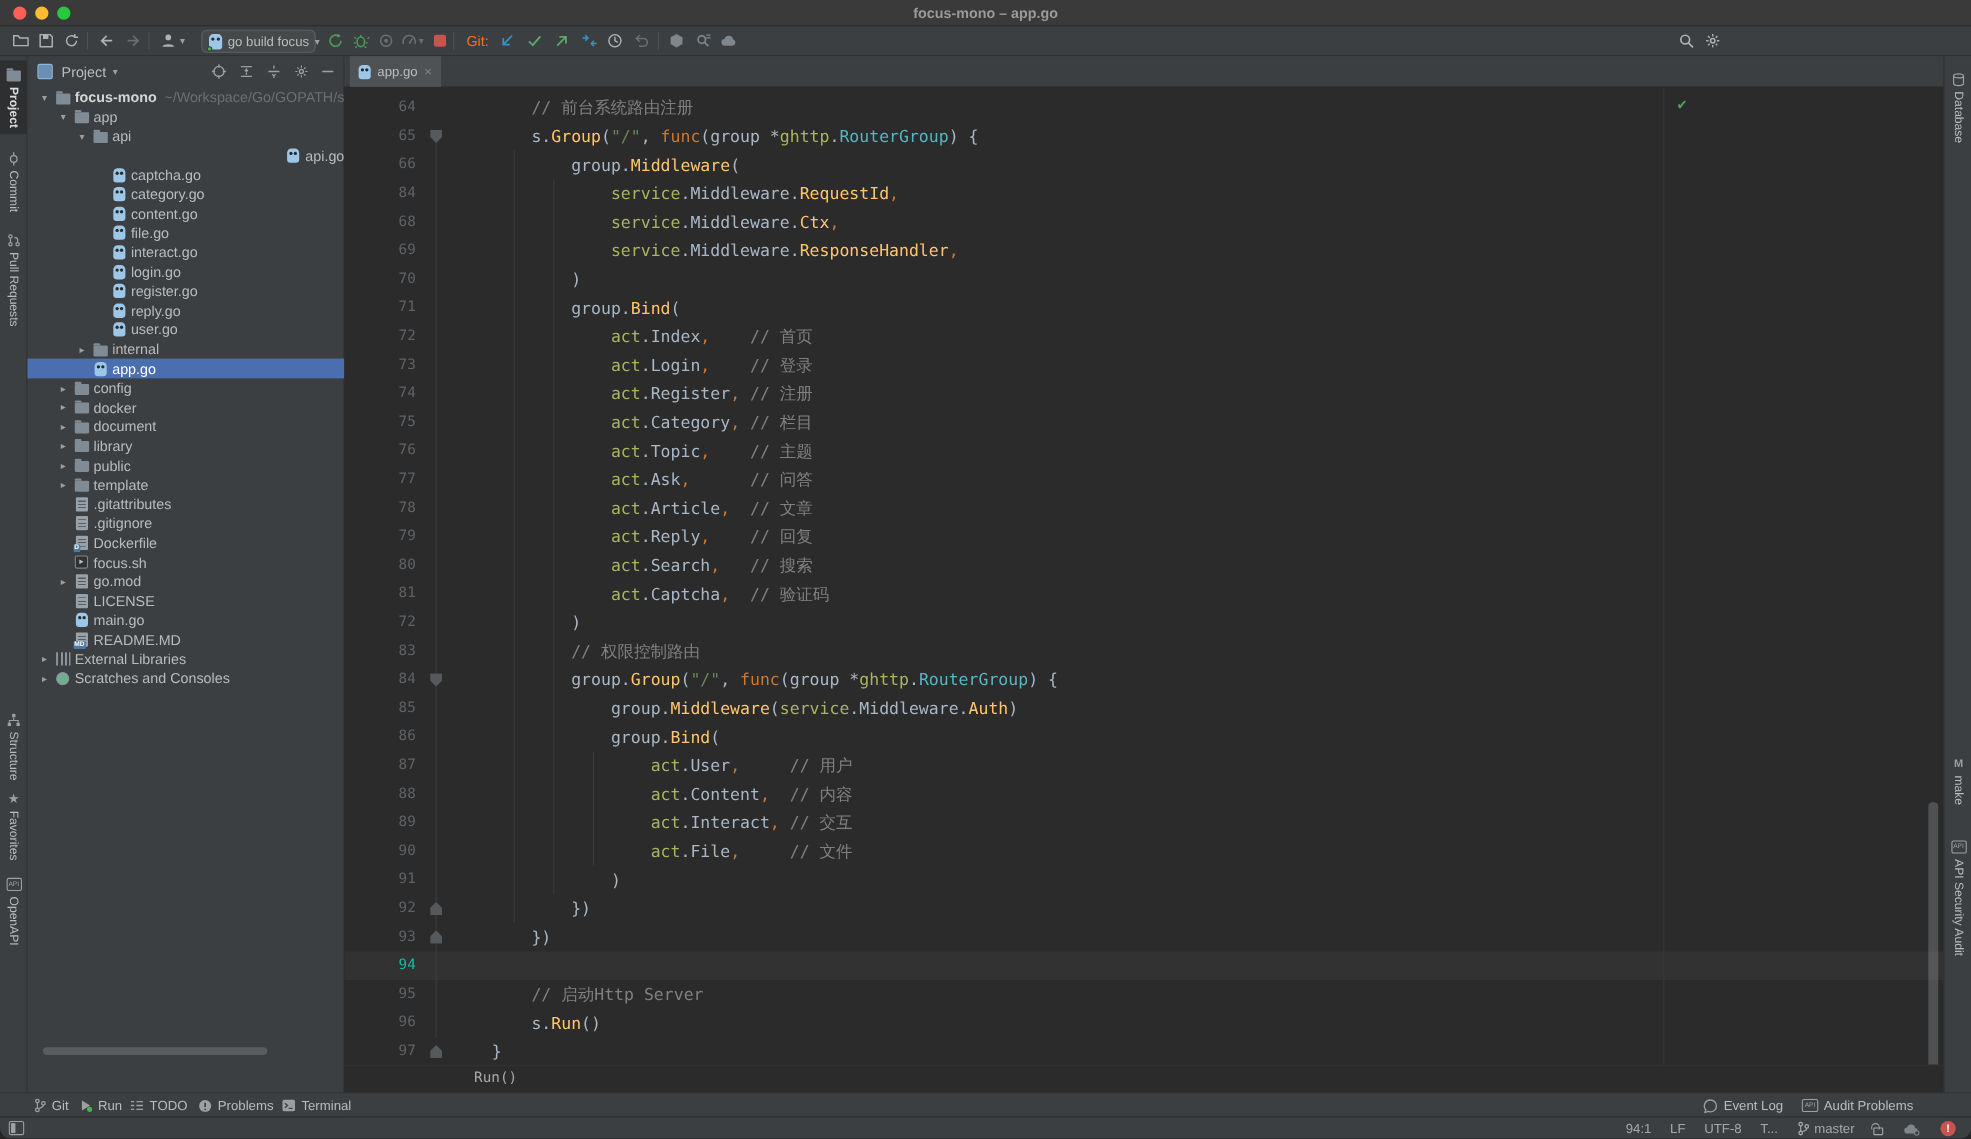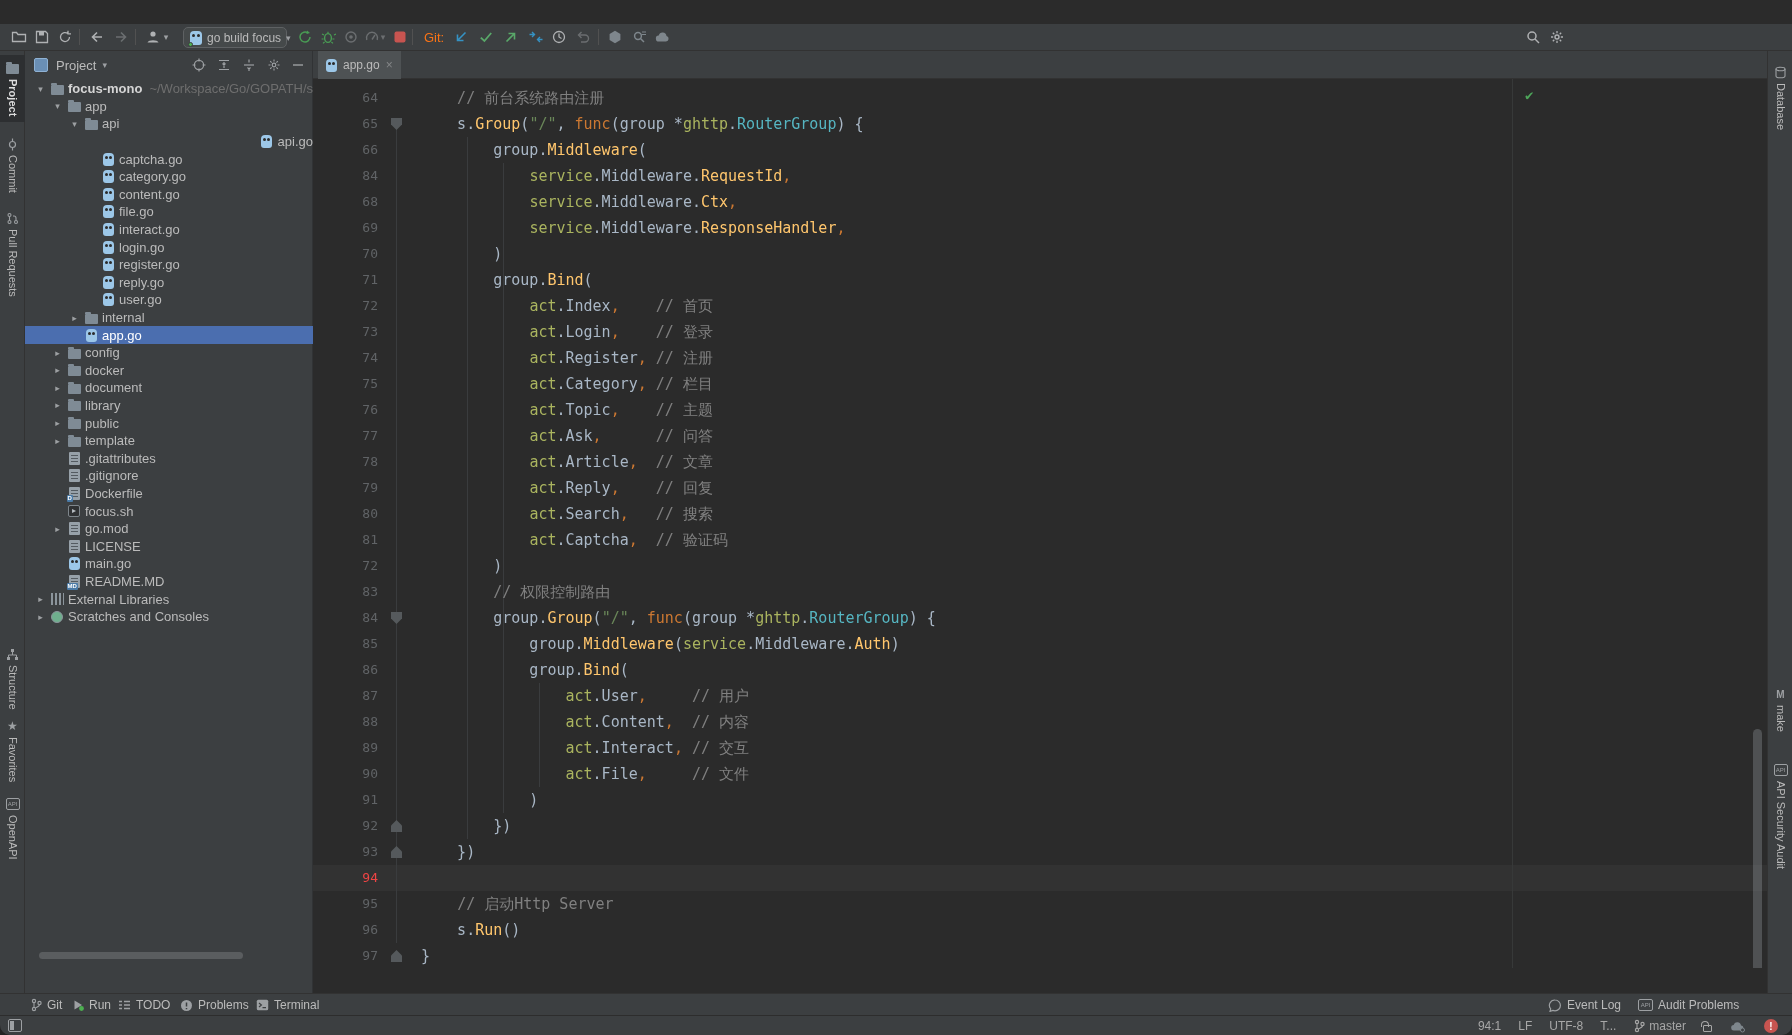--- a/index.html
+++ b/index.html
@@ -79,22 +79,22 @@
   .tab .tname { font-size:12px; color:#BBBBBB; }
   .tab .tclose { font-size:12px; color:#848688; }
 
   .code { position:absolute; left:0; top:28px; width:1454px; height:889px; overflow:hidden;
           font-family:"DejaVu Sans Mono", monospace; font-size:15px; line-height:26px; }
   .curline { position:absolute; left:0; top:786px; width:1454px; height:26px; background:#323232; }
   .guide { position:absolute; width:1px; background:#3A3C3E; }
   .marginline { position:absolute; left:1199px; top:0; width:1px; height:889px; background:#373939; }
   .gutter { position:absolute; left:0; top:6px; width:65px; text-align:right; color:#606366; font-size:13px; }
   .gutter div { height:26px; }
-  .gutter .cur { color:#ef4444; }
-  .codelines { position:absolute; left:108px; top:6px; white-space:pre; color:#A9B7C6; }
+  .gutter .cur { color:#14b8a6; }
+  .codelines { position:absolute; left:134px; top:6px; white-space:pre; color:#A9B7C6; }
   .codelines div { height:26px; }
   .tok-n { color:#A9B7C6; } .tok-k { color:#CC7832; } .tok-s { color:#6A8759; } .tok-c { color:#808080; }
   .tok-f { color:#FFC66D; } .tok-p { color:#AAB45F; } .tok-t { color:#56B6C2; }
   .fold { position:absolute; left:78px; width:11px; height:12px; background:#55595C; }
   .fold.d { clip-path:polygon(0 0,100% 0,100% 55%,50% 100%,0 55%); }
   .fold.u { clip-path:polygon(50% 0,100% 45%,100% 100%,0 100%,0 45%); }
   .foldline { position:absolute; left:83px; top:48px; width:1px; height:816px; background:#3A3C3E; }
   .okcheck { position:absolute; left:1212px; top:3px; color:#4DA65A; font-size:14px; }
   .vscroll { position:absolute; left:1440px; top:650px; width:9px; height:285px; border-radius:5px; background:rgba(140,145,150,.38); }
 
@@ -110,20 +110,26 @@
               display:flex; align-items:center; justify-content:center; }
   .padlock { width:9px; height:7px; border:1px solid #A7A7A7; border-radius:1px; position:relative; margin-top:4px; }
   .padlock:before { content:""; position:absolute; left:-3px; top:-5px; width:6px; height:5px; border:1px solid #A7A7A7; border-bottom:none; border-radius:4px 4px 0 0; }
   svg.ic { display:block; }
 </style>
 </head>
 <body>
 
 <div class="window">
 
+  <div class="titlebar">
+    <span class="tl red"></span>
+    <span class="tl yellow"></span>
+    <span class="tl green"></span>
+    <div class="wtitle">focus-mono – app.go</div>
+  </div>
 
   <div class="toolbar">
     <span class="tbi" style="left:10px">
       <svg class="ic" width="16" height="16">
           <path d="M1.5 12.5v-9h4l1.5 2h7.5v7z" fill="none" stroke="#AFB1B3" stroke-width="1.3"></path>
         </svg>
       </span>
     <span class="tbi" style="left:33px">
       <svg class="ic" width="16" height="16">
           <path d="M2.5 2.5h9l2 2v9h-11z" fill="none" stroke="#AFB1B3" stroke-width="1.3"></path>
@@ -640,20 +646,23 @@
             <span class="fold d" style="top: 39px;"></span>
             <span class="fold d" style="top: 533px;"></span>
             <span class="fold u" style="top: 741px;"></span>
             <span class="fold u" style="top: 767px;"></span>
             <span class="fold u" style="top: 871px;"></span>
           </div>
         <span class="okcheck">✔</span>
         <div class="vscroll"></div>
       </div>
 
+      <div class="crumbs">
+        <span class="ctx">Run()</span>
+      </div>
     </div>
 
     <div class="stripe right" id="stripe-right">
         <div class="vitem" style="top: 14px;">
           <span class="sicon">
             <svg class="ic" width="13" height="13">
               <ellipse cx="6.5" cy="3" rx="4.5" ry="1.8" fill="none" stroke="#9DA0A3" stroke-width="1.1"></ellipse>
               <path d="M2 3v7c0 1 2 1.8 4.5 1.8S11 11 11 10V3" fill="none" stroke="#9DA0A3" stroke-width="1.1"></path>
             </svg>
           </span>

